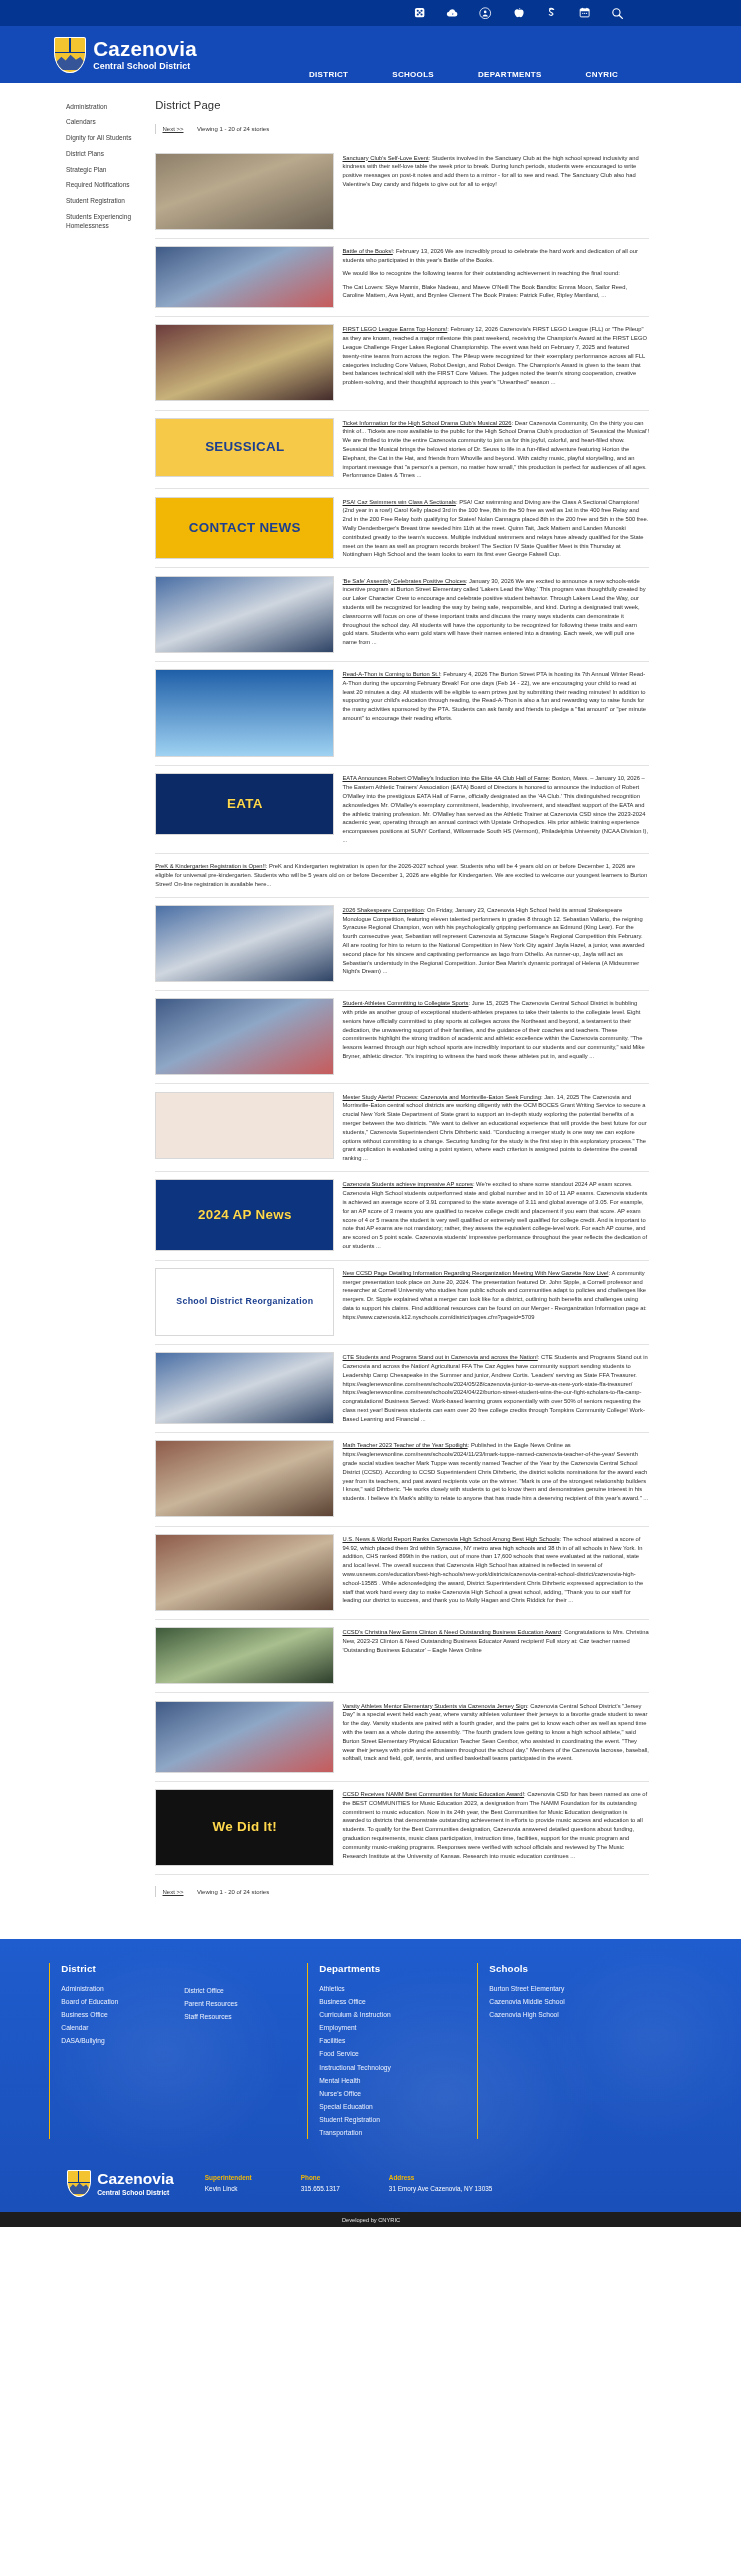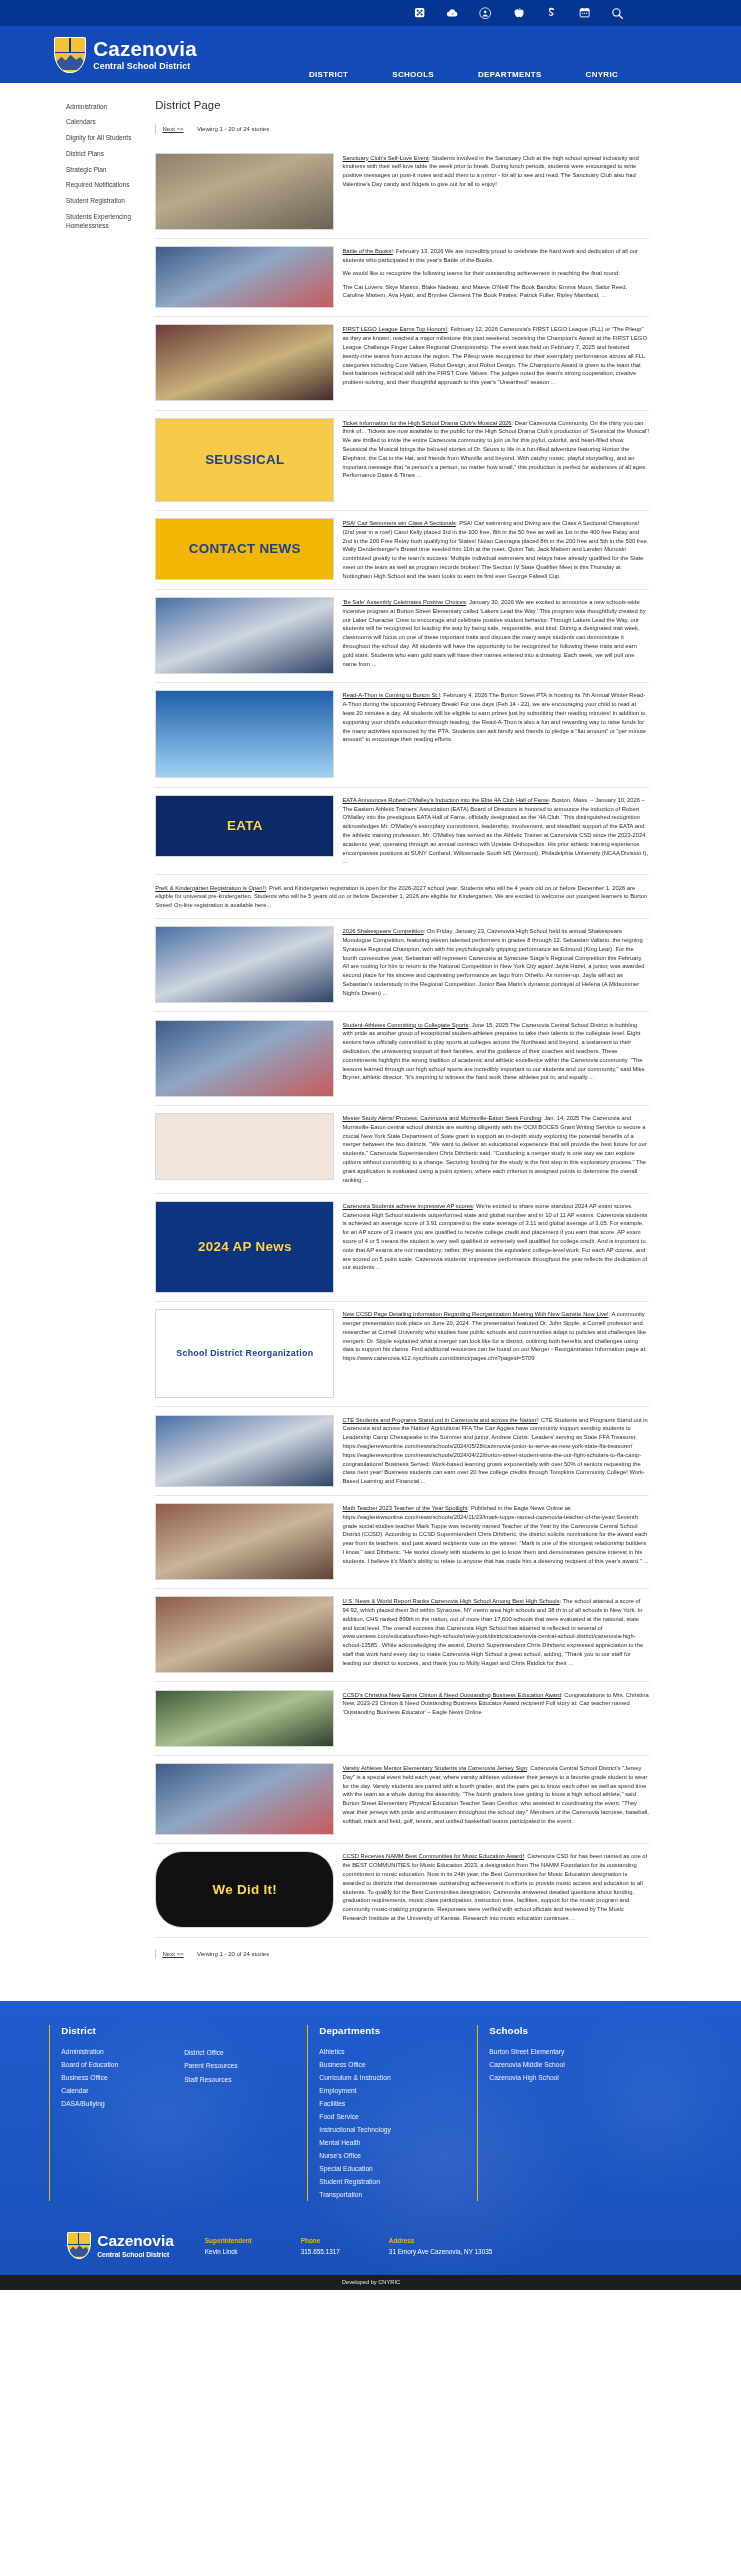--- a/index.html
+++ b/index.html
@@ -325,21 +325,21 @@
         </div>
         <div class="news-item">
           <div class="news-thumb" style="height: 77px;">
             <div class="ph ph-photo3"></div>
           </div>
           <div class="news-body">
             <p class="news-text" style="margin: 0px;"><span class="news-headline">FIRST LEGO League Earns Top Honors!</span>: <span>February 12, 2026 Cazenovia's FIRST LEGO League (FLL) or "The Pileup" as they are known, reached a major milestone this past weekend, receiving the Champion's Award at the FIRST LEGO League Challenge Finger Lakes Regional Championship. The event was held on February 7, 2025 and featured twenty-nine teams from across the region. The Pileup were recognized for their exemplary performance across all FLL categories including Core Values, Robot Design, and Robot Design. The Champion's Award is given to the team that best balances technical skill with the FIRST Core Values. The judges noted the team's strong cooperation, creative problem-solving, and their thoughtful approach to this year's "Unearthed" season ...</span></p>
           </div>
         </div>
         <div class="news-item">
-          <div class="news-thumb" style="height: 84px;">
+          <div class="news-thumb" style="height: 59px;">
             <div class="ph ph-seuss"></div>
             <div class="thumb-label" style="color: rgb(28, 63, 143); font-size: 13.4px; text-shadow: none;">SEUSSICAL</div>
           </div>
           <div class="news-body">
             <p class="news-text" style="margin: 0px;"><span class="news-headline">Ticket Information for the High School Drama Club's Musical 2026</span>: <span>Dear Cazenovia Community, On the thirty you can think of... Tickets are now available to the public  for the High School Drama Club's production of 'Seussical the Musical'! We are thrilled to invite the entire Cazenovia community to join us for this joyful, colorful, and heart-filled show. Seussical the Musical brings the beloved stories of Dr. Seuss to life in a fun-filled adventure featuring Horton the Elephant, the Cat in the Hat, and friends from Whoville and beyond. With catchy music, playful storytelling, and an important message that "a person's a person, no matter how small," this production is perfect for audiences of all ages. Performance Dates &amp; Times ...</span></p>
           </div>
         </div>
         <div class="news-item">
           <div class="news-thumb" style="height: 62px;">
             <div class="ph ph-athletic"></div>
@@ -397,30 +397,30 @@
         </div>
         <div class="news-item">
           <div class="news-thumb" style="height: 67px;">
             <div class="ph ph-cream"></div>
           </div>
           <div class="news-body">
             <p class="news-text" style="margin: 0px;"><span class="news-headline">Mester Study Alerts! Process: Cazenovia and Morrisville-Eaton Seek Funding</span>: <span>Jan. 14, 2025  The Cazenovia and Morrisville-Eaton central school districts are working diligently with the OCM BOCES Grant Writing Service to secure a crucial New York State Department of State grant to support an in-depth study exploring the potential benefits of a merger between the two districts. "We want to deliver an educational experience that will provide the best future for our students," Cazenovia Superintendent Chris Dihrberic said. "Conducting a merger study is one way we can explore options without committing to a change. Securing funding for the study is the first step in this exploratory process." The grant application is evaluated using a point system, where each criterion is assigned points to determine the overall ranking ...</span></p>
           </div>
         </div>
         <div class="news-item">
-          <div class="news-thumb" style="height: 92px;">
+          <div class="news-thumb" style="height: 72px;">
             <div class="ph ph-ap"></div>
             <div class="thumb-label" style="color: rgb(255, 216, 77); font-size: 13.4px; text-shadow: rgba(0, 0, 0, 0.5) 0px 0.5px 1px;">2024 AP News</div>
           </div>
           <div class="news-body">
             <p class="news-text" style="margin: 0px;"><span class="news-headline">Cazenovia Students achieve impressive AP scores</span>: <span>We're excited to share some standout 2024 AP exam scores. Cazenovia High School students outperformed state and global number and in 10 of 11 AP exams. Cazenovia students is achieved an average score of 3.91 compared to the state average of 3.11 and global average of 3.05. For example, for an AP score of 3 means you are qualified to receive college credit and placement if you earn that score. AP exam score of 4 or 5 means the student is very well qualified or extremely well qualified for college credit. And is important to note that AP exams are not mandatory; rather, they assess the equivalent college-level work. For each AP course, and are scored on 5 point scale. Cazenovia students' impressive performance throughout the year reflects the dedication of our students ...</span></p>
           </div>
         </div>
         <div class="news-item">
-          <div class="news-thumb" style="height: 89px;">
+          <div class="news-thumb" style="height: 68px;">
             <div class="ph ph-doc"></div>
             <div class="thumb-label" style="color: rgb(28, 63, 143); font-size: 8.8px; text-shadow: none;">School District Reorganization</div>
           </div>
           <div class="news-body">
             <p class="news-text" style="margin: 0px;"><span class="news-headline">New CCSD Page Detailing Information Regarding Reorganization Meeting With New Gazette Now Live!</span>: <span>A community merger presentation took place on June 20, 2024.  The presentation featured Dr. John Sipple, a Cornell professor and researcher at Cornell University who studies how public schools and communities adapt to policies and challenges like mergers.  Dr. Sipple explained what a merger can look like for a district, outlining both benefits and challenges using data to support his claims.  Find additional resources can be found on our Merger - Reorganization Information page at: https://www.cazenovia.k12.nyschools.com/district/pages.cfm?pageid=5709</span></p>
           </div>
         </div>
         <div class="news-item">
           <div class="news-thumb" style="height: 72px;">
             <div class="ph ph-group"></div>
@@ -455,21 +455,21 @@
         </div>
         <div class="news-item">
           <div class="news-thumb" style="height: 72px;">
             <div class="ph ph-photo2"></div>
           </div>
           <div class="news-body">
             <p class="news-text" style="margin: 0px;"><span class="news-headline">Varsity Athletes Mentor Elementary Students via Cazenovia Jersey Sign</span>: <span>Cazenovia Central School District's "Jersey Day" is a special event held each year, where varsity athletes volunteer their jerseys to a favorite grade student to wear for the day.  Varsity students are paired with a fourth grader, and the pairs get to know each other as well as spend time with the team as a whole during the assembly.  "The fourth graders love getting to know a high school athlete," said Burton Street Elementary Physical Education Teacher Sean Cembor, who assisted in coordinating the event. "They wear their jerseys with pride and enthusiasm throughout the school day."  Members of the Cazenovia lacrosse, baseball, softball, track and field, golf, tennis, and unified basketball teams participated in the event.</span></p>
           </div>
         </div>
         <div class="news-item">
-          <div class="news-thumb" style="height: 77px; border-radius: 27px;">
+          <div class="news-thumb" style="height: 77px;">
             <div class="ph ph-dark"></div>
             <div class="thumb-label" style="color: rgb(255, 216, 77); font-size: 13.4px; text-shadow: rgba(0, 0, 0, 0.5) 0px 0.5px 1px;">We Did It!</div>
           </div>
           <div class="news-body">
             <p class="news-text" style="margin: 0px;"><span class="news-headline">CCSD Receives NAMM Best Communities for Music Education Award!</span>: <span>Cazenovia CSD for has been named as one of the BEST COMMUNITIES for Music Education 2023, a designation from The NAMM Foundation for its outstanding commitment to music education. Now in its 24th year, the Best Communities for Music Education designation is awarded to districts that demonstrate outstanding achievement in efforts to provide music access and education to all students. To qualify for the Best Communities designation, Cazenovia answered detailed questions about funding, graduation requirements, music class participation, instruction time, facilities, support for the music program and community music-making programs. Responses were verified with school officials and reviewed by The Music Research Institute at the University of Kansas.  Research into music education continues ...</span></p>
           </div>
         </div>
       </div>
 
     <div class="pager" style="margin-top:11.3px">

